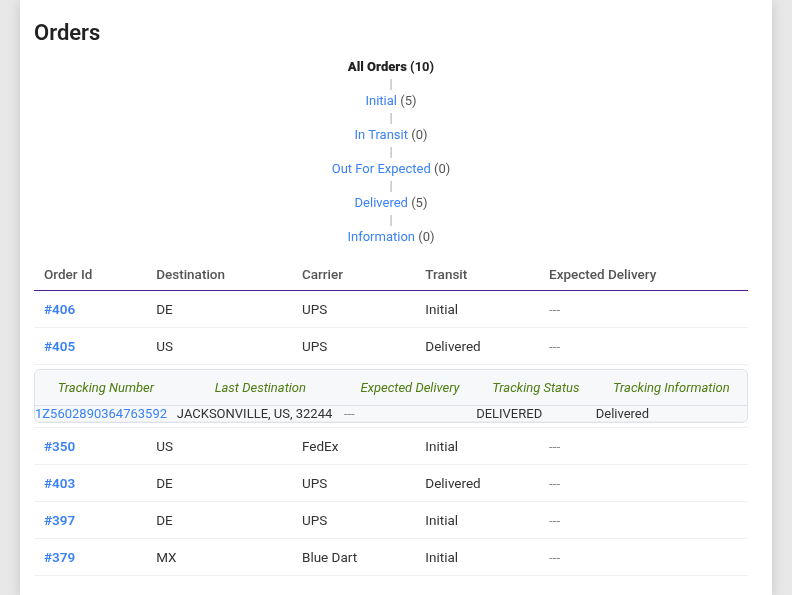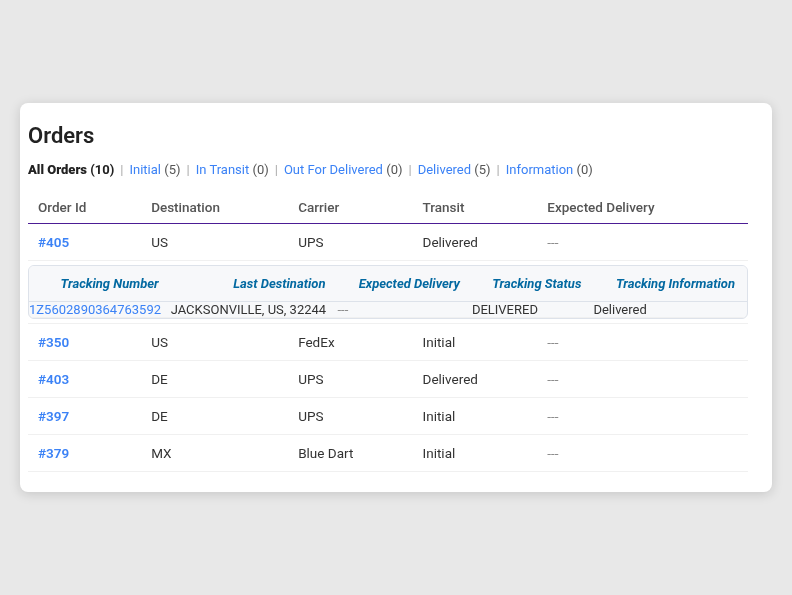--- a/index.html
+++ b/index.html
@@ -7,39 +7,40 @@
       font-family: -apple-system, BlinkMacSystemFont, 'Segoe UI', Roboto, sans-serif;
       background: #e8e8e8;
       display: flex;
       justify-content: center;
       align-items: center;
       min-height: 595px;
       width: 792px;
     }
     .card {
       background: #fff;
-      border-radius: 8px;
+      border-radius: 0;
       box-shadow: 0 2px 12px rgba(0,0,0,0.15);
       width: 752px;
-      padding: 20px 24px 20px 8px;
+      padding: 20px 24px 20px 14px;
     }
     .page-title {
       font-size: 22px;
       font-weight: 600;
       color: #222;
       margin-bottom: 14px;
     }
     .filter-bar {
       display: flex;
       align-items: center;
       gap: 0;
       font-size: 13px;
       margin-bottom: 14px;
       flex-wrap: wrap;
       gap: 2px;
+      flex-direction: column;
     }
     .filter-item {
       color: #555;
       cursor: pointer;
     }
     .filter-item.active {
       font-weight: 700;
       color: #222;
     }
     .filter-item a {
@@ -90,24 +91,24 @@
     }
     .tracking-table {
       width: 100%;
       border-collapse: collapse;
       font-size: 13px;
     }
     .tracking-table thead tr {
       border-bottom: 1px solid #dde2ea;
     }
     .tracking-table thead th {
-      text-align: right;
-      font-weight: 700;
+      text-align: center;
+      font-weight: 400;
       font-style: italic;
-      color: #0369a1;
+      color: #4d7c0f;
       padding: 10px 12px;
       background: #f7f8fa;
     }
     .tracking-table tbody td {
       padding: 10px 12px;
       color: #333;
       vertical-align: top;
     }
     .tracking-link {
       color: #3b82f6;
@@ -129,21 +130,21 @@
     <span class="filter-separator">|</span>
     <span class="filter-item">
       <a>Initial</a> (5)
     </span>
     <span class="filter-separator">|</span>
     <span class="filter-item">
       <a>In Transit</a> (0)
     </span>
     <span class="filter-separator">|</span>
     <span class="filter-item">
-      <a>Out For Delivered</a> (0)
+      <a>Out For Expected</a> (0)
     </span>
     <span class="filter-separator">|</span>
     <span class="filter-item">
       <a>Delivered</a> (5)
     </span>
     <span class="filter-separator">|</span>
     <span class="filter-item">
       <a>Information</a> (0)
     </span>
   </div>
@@ -152,20 +153,27 @@
     <thead>
       <tr>
         <th>Order Id</th>
         <th>Destination</th>
         <th>Carrier</th>
         <th>Transit</th>
         <th>Expected Delivery</th>
       </tr>
     </thead>
     <tbody id="orders-tbody">
+    <tr>
+          <td><a class="order-link">#406</a></td>
+          <td>DE</td>
+          <td>UPS</td>
+          <td>Initial</td>
+          <td><span class="dash">---</span></td>
+        </tr>
         <tr>
           <td><a class="order-link">#405</a></td>
           <td>US</td>
           <td>UPS</td>
           <td>Delivered</td>
           <td><span class="dash">---</span></td>
         </tr>
         <tr class="expanded-row">
           <td colspan="5">
             <div class="expanded-inner">

